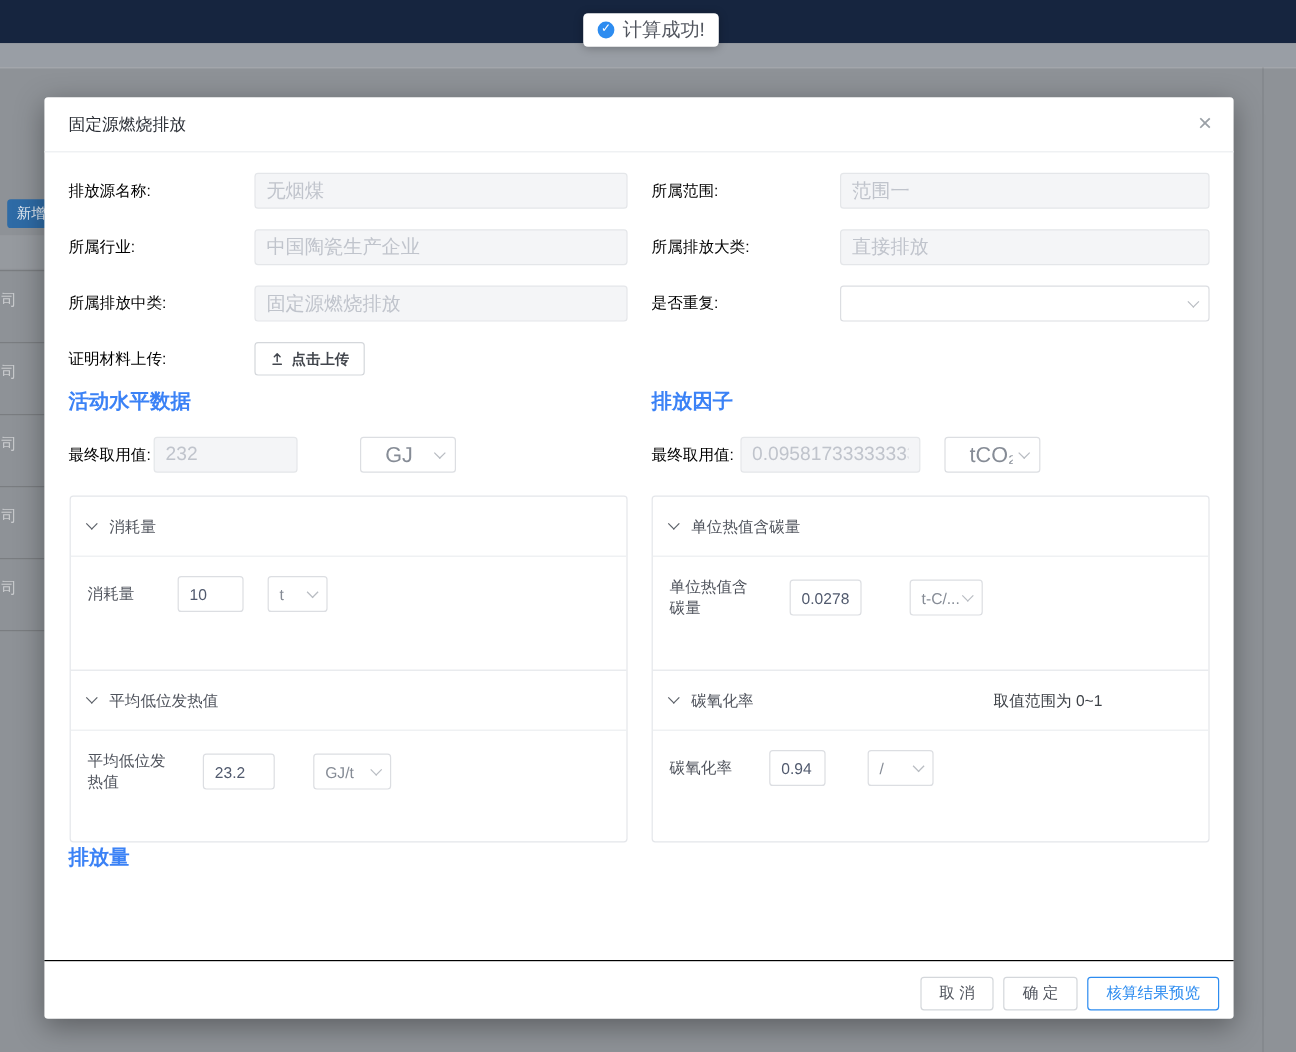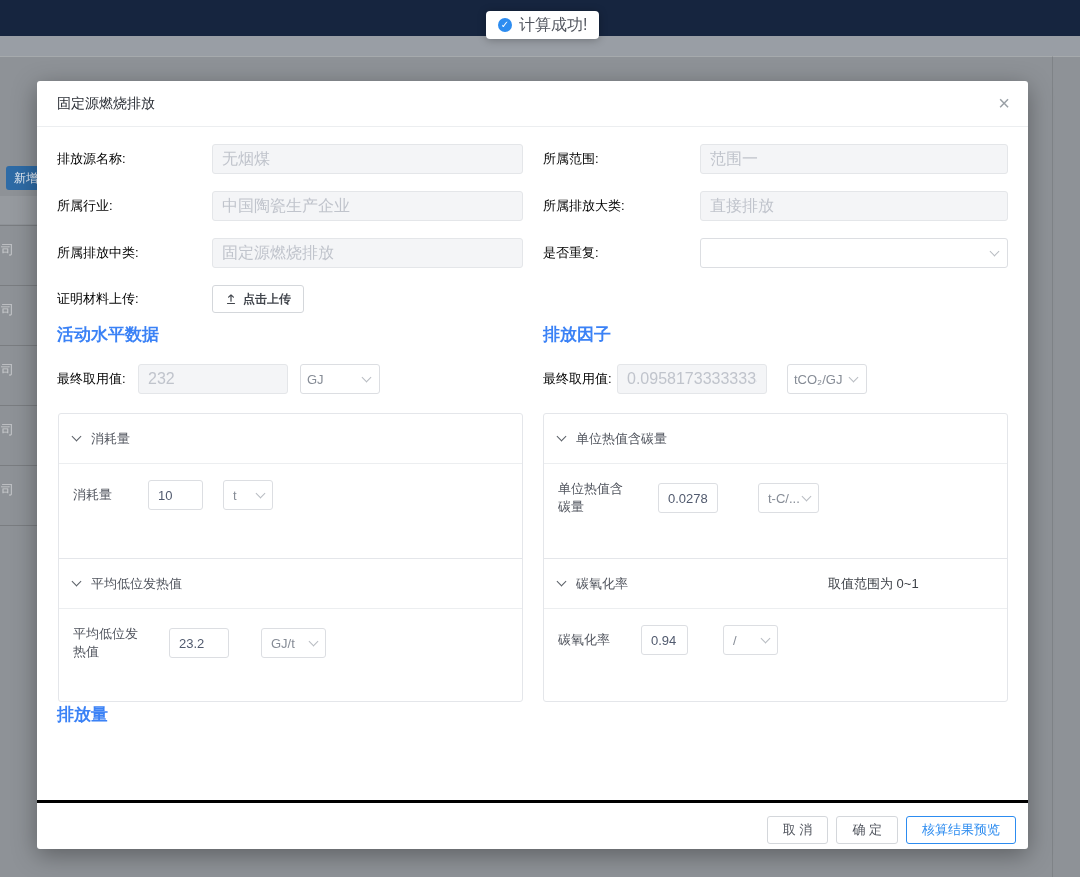--- a/index.html
+++ b/index.html
@@ -43,21 +43,21 @@
   .m-hline { position:absolute; left:0; top:45px; width:100%; height:1px; background:#eceef0; }
   .f-label { position:absolute; font-size:13px; color:#000000; line-height:30px; white-space:nowrap; }
   .ipt {
     position:absolute; height:30px; border:1px solid #7f1d1d; border-radius:3px;
     padding:0 9px; font-size:16px; color:#515a6e; background:#fff; font-family:inherit; outline:none;
   }
   .ipt[disabled] { background:#f4f5f7; color:#c0c4cc; border-color:#e4e6e9; }
   .sel {
     position:absolute; height:30px; border:1px solid #dcdee2; border-radius:3px; background:#fff;
     display:flex; align-items:center; justify-content:space-between;
-    padding:0 9px 0 6px; font-size:13px; color:#868c96; cursor:pointer;
+    padding:0 9px 0 20px; font-size:18px; color:#868c96; cursor:pointer;
   }
   .sel .txt { white-space:nowrap; overflow:hidden; }
   .chev { width:7px; height:7px; flex:none; margin-top:-4px; margin-left:6px;
     border-right:1px solid #b8bcc2; border-bottom:1px solid #b8bcc2; transform:rotate(45deg); }
   .upload-btn {
     position:absolute; left:175px; top:204px; height:28px; padding:0 12px;
     background:#fff; border:1px solid #d4d7db; border-radius:3px; cursor:pointer;
     display:flex; align-items:center; gap:6px; font-size:12px; font-weight:600; color:#42464d; font-family:inherit;
   }
   .sec-title { position:absolute; font-size:17px; font-weight:bold; color:#3b82f6; }
@@ -76,21 +76,21 @@
   .ipt2 {
     height:30px; border:1px solid #dcdee2; border-radius:3px; flex:none;
     padding:0 9px; font-size:13px; color:#515a6e; background:#fff; font-family:inherit; outline:none;
   }
   .sel2 {
     height:30px; border:1px solid #dcdee2; border-radius:3px; background:#fff; flex:none;
     display:flex; align-items:center; justify-content:space-between;
     padding:0 8px 0 9px; font-size:13px; color:#868c96; cursor:pointer;
   }
   .m-footer {
-    position:absolute; left:0; top:719px; width:100%; height:49px; border-top:3px solid #000000;
+    position:absolute; left:0; top:719px; width:100%; height:49px; border-top:1px solid #000000;
     display:flex; justify-content:flex-end; align-items:flex-start; gap:8px; padding:13px 12px 0 0;
   }
   .btn {
     height:28px; padding:0 15px; background:#fff; border:1px solid #d4d7db; border-radius:3px;
     font-size:13px; color:#51555e; font-family:inherit; cursor:pointer; white-space:nowrap;
   }
   .btn-ghost { color:#2d8cf0; border-color:#2d8cf0; }
 </style>
 </head>
 <body>
@@ -146,21 +146,21 @@
     <svg width="12" height="12" viewBox="0 0 12 12">
       <path d="M2.5 10.5 H9.5 M6 8.2 V1.8 M3.6 4.2 L6 1.8 L8.4 4.2" stroke="#42464d" stroke-width="1.2" fill="none" stroke-linecap="round" stroke-linejoin="round"></path>
     </svg>
     <span>点击上传</span>
   </button>
 
   <div class="sec-title" style="left:20px;top:242px">活动水平数据</div>
   <div class="sec-title" style="left:506px;top:242px">排放因子</div>
 
   <div class="f-label" style="left:20px;top:283px">最终取用值:</div>
-  <input class="ipt" style="left: 101px; top: 283px; width: 150px;" disabled="" value="232">
+  <input class="ipt" style="left: 91px; top: 283px; width: 120px;" disabled="" value="232">
   <div class="sel" style="left:263px;top:283px;width:80px">
     <span class="txt">GJ</span>
     <span class="chev"></span>
   </div>
   <div class="f-label" style="left:506px;top:283px">最终取用值:</div>
   <input class="ipt" style="left: 580px; top: 283px; width: 150px;" disabled="" value="0.09581733333333341">
   <div class="sel" style="left:750px;top:283px;width:80px">
     <span class="txt">tCO₂/GJ</span>
     <span class="chev"></span>
   </div>

